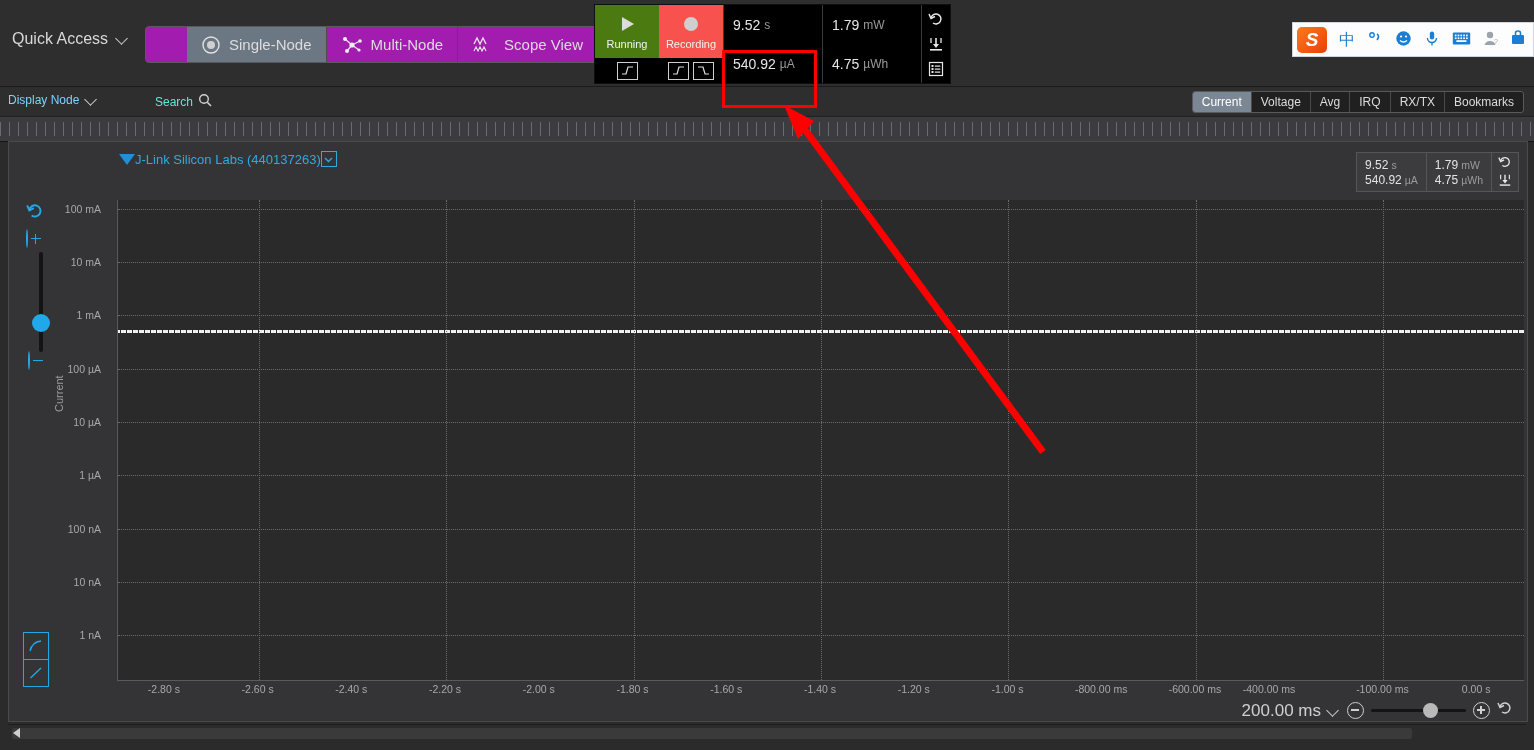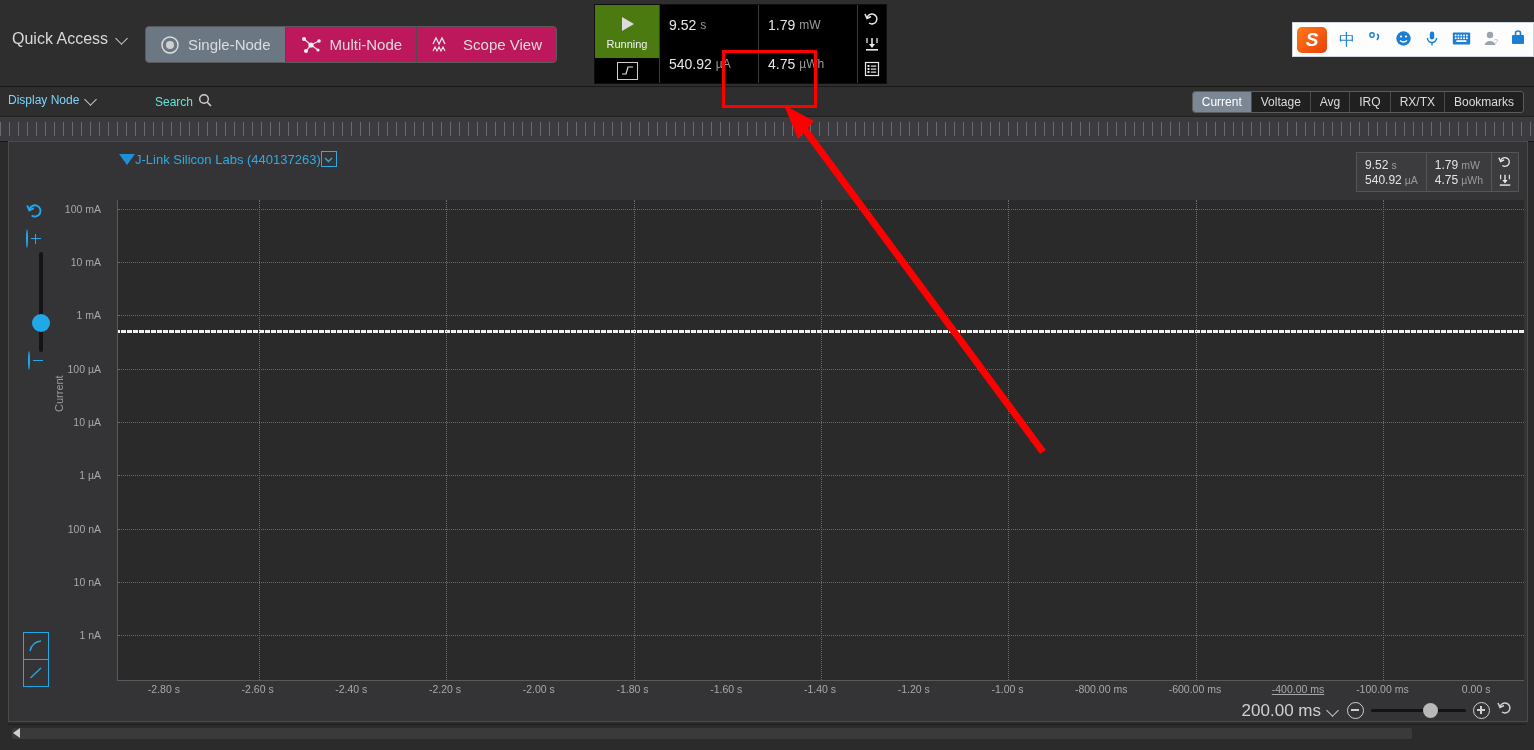--- a/index.html
+++ b/index.html
@@ -10,21 +10,21 @@
   
   .toolbar{position:absolute;left:0;top:0;width:1534px;height:86px;background:#2e2e2e;
            border-bottom:1px solid #1a1a1a;}
   .quick{position:absolute;left:12px;top:30px;display:flex;align-items:center;gap:9px;}
   .quick-label{font-size:16px;color:#d8d8d8;}
   .chev{width:12px;height:12px;position:relative;}
   .chev:before{content:"";position:absolute;left:0;top:1px;width:8px;height:8px;
       border-left:1.6px solid #cfcfcf;border-bottom:1.6px solid #cfcfcf;transform:rotate(-45deg);}
 
   .modeGroup{position:absolute;left:145px;top:26px;height:35px;display:flex;
-      border:1px solid #5a5a5a;border-radius:4px;overflow:hidden;background:#be185d;}
+      border:1px solid #5a5a5a;border-radius:4px;overflow:hidden;background:#a21caf;padding-left:41px;}
   .mode{display:flex;align-items:center;gap:8px;padding:0 14px;font-size:15px;color:#dcdcdc;
         border-right:1px solid #4c4c4c;cursor:default;}
   .mode:last-child{border-right:none;}
   .mode.sel{background:#6c7784;}
   .mode svg{display:block;}
 
   .runbox{position:absolute;left:594px;top:4px;height:78px;display:flex;
           background:#000;border:1px solid #0f0f0f;}
   .runcol{width:64px;display:flex;flex-direction:column;}
   .runbtn{height:53px;display:flex;flex-direction:column;align-items:center;justify-content:center;
@@ -195,20 +195,42 @@
         </div>
         <div class="subrow">
           <span class="minibtn">
             <svg width="13" height="11" viewBox="0 0 13 11">
                 <polyline points="1,9 5,9 7,2 12,2" fill="none" stroke="#e0e0e0" stroke-width="1.2"></polyline>
               </svg>
           </span>
         </div>
       </div>
 
+      <div class="runcol">
+        <div class="runbtn red">
+          <span>
+            <svg width="22" height="20" viewBox="0 0 22 20">
+                <circle cx="11" cy="10" r="7" fill="#cfcfcf"></circle>
+              </svg>
+          </span>
+          <span>Recording</span>
+        </div>
+        <div class="subrow">
+          <span class="minibtn">
+            <svg width="13" height="11" viewBox="0 0 13 11">
+                <polyline points="1,9 5,9 7,2 12,2" fill="none" stroke="#e0e0e0" stroke-width="1.2"></polyline>
+              </svg>
+          </span>
+          <span class="minibtn">
+            <svg width="13" height="11" viewBox="0 0 13 11">
+                <polyline points="1,2 6,2 8,9 12,9" fill="none" stroke="#e0e0e0" stroke-width="1.2"></polyline>
+              </svg>
+          </span>
+        </div>
+      </div>
 
       <div class="readcol">
         <div class="readcell">
           <span>9.52</span>
           <span class="u">s</span>
         </div>
         <div class="readcell">
           <span>540.92</span>
           <span class="u">µA</span>
         </div>
@@ -458,21 +480,21 @@
         <div class="xtick" style="left: 234.333px;">-2.40 s</div>
         <div class="xtick" style="left: 328.067px;">-2.20 s</div>
         <div class="xtick" style="left: 421.8px;">-2.00 s</div>
         <div class="xtick" style="left: 515.533px;">-1.80 s</div>
         <div class="xtick" style="left: 609.267px;">-1.60 s</div>
         <div class="xtick" style="left: 703px;">-1.40 s</div>
         <div class="xtick" style="left: 796.733px;">-1.20 s</div>
         <div class="xtick" style="left: 890.467px;">-1.00 s</div>
         <div class="xtick" style="left: 984.2px;">-800.00 ms</div>
         <div class="xtick" style="left: 1077.93px;">-600.00 ms</div>
-        <div class="xtick" style="left: 1181px; text-decoration: underline;">-400.00 ms</div>
+        <div class="xtick" style="left: 1152px;">-400.00 ms</div>
         <div class="xtick" style="left: 1265.4px;">-100.00 ms</div>
         <div class="xtick" style="left: 1359.13px;">0.00 s</div>
       </div>
 
     <div class="zbar">
       <span>200.00 ms</span>
       <span class="chev"></span>
       <span class="zcirc"></span>
       <span class="ztrack">
           <span class="zthumb"></span>

